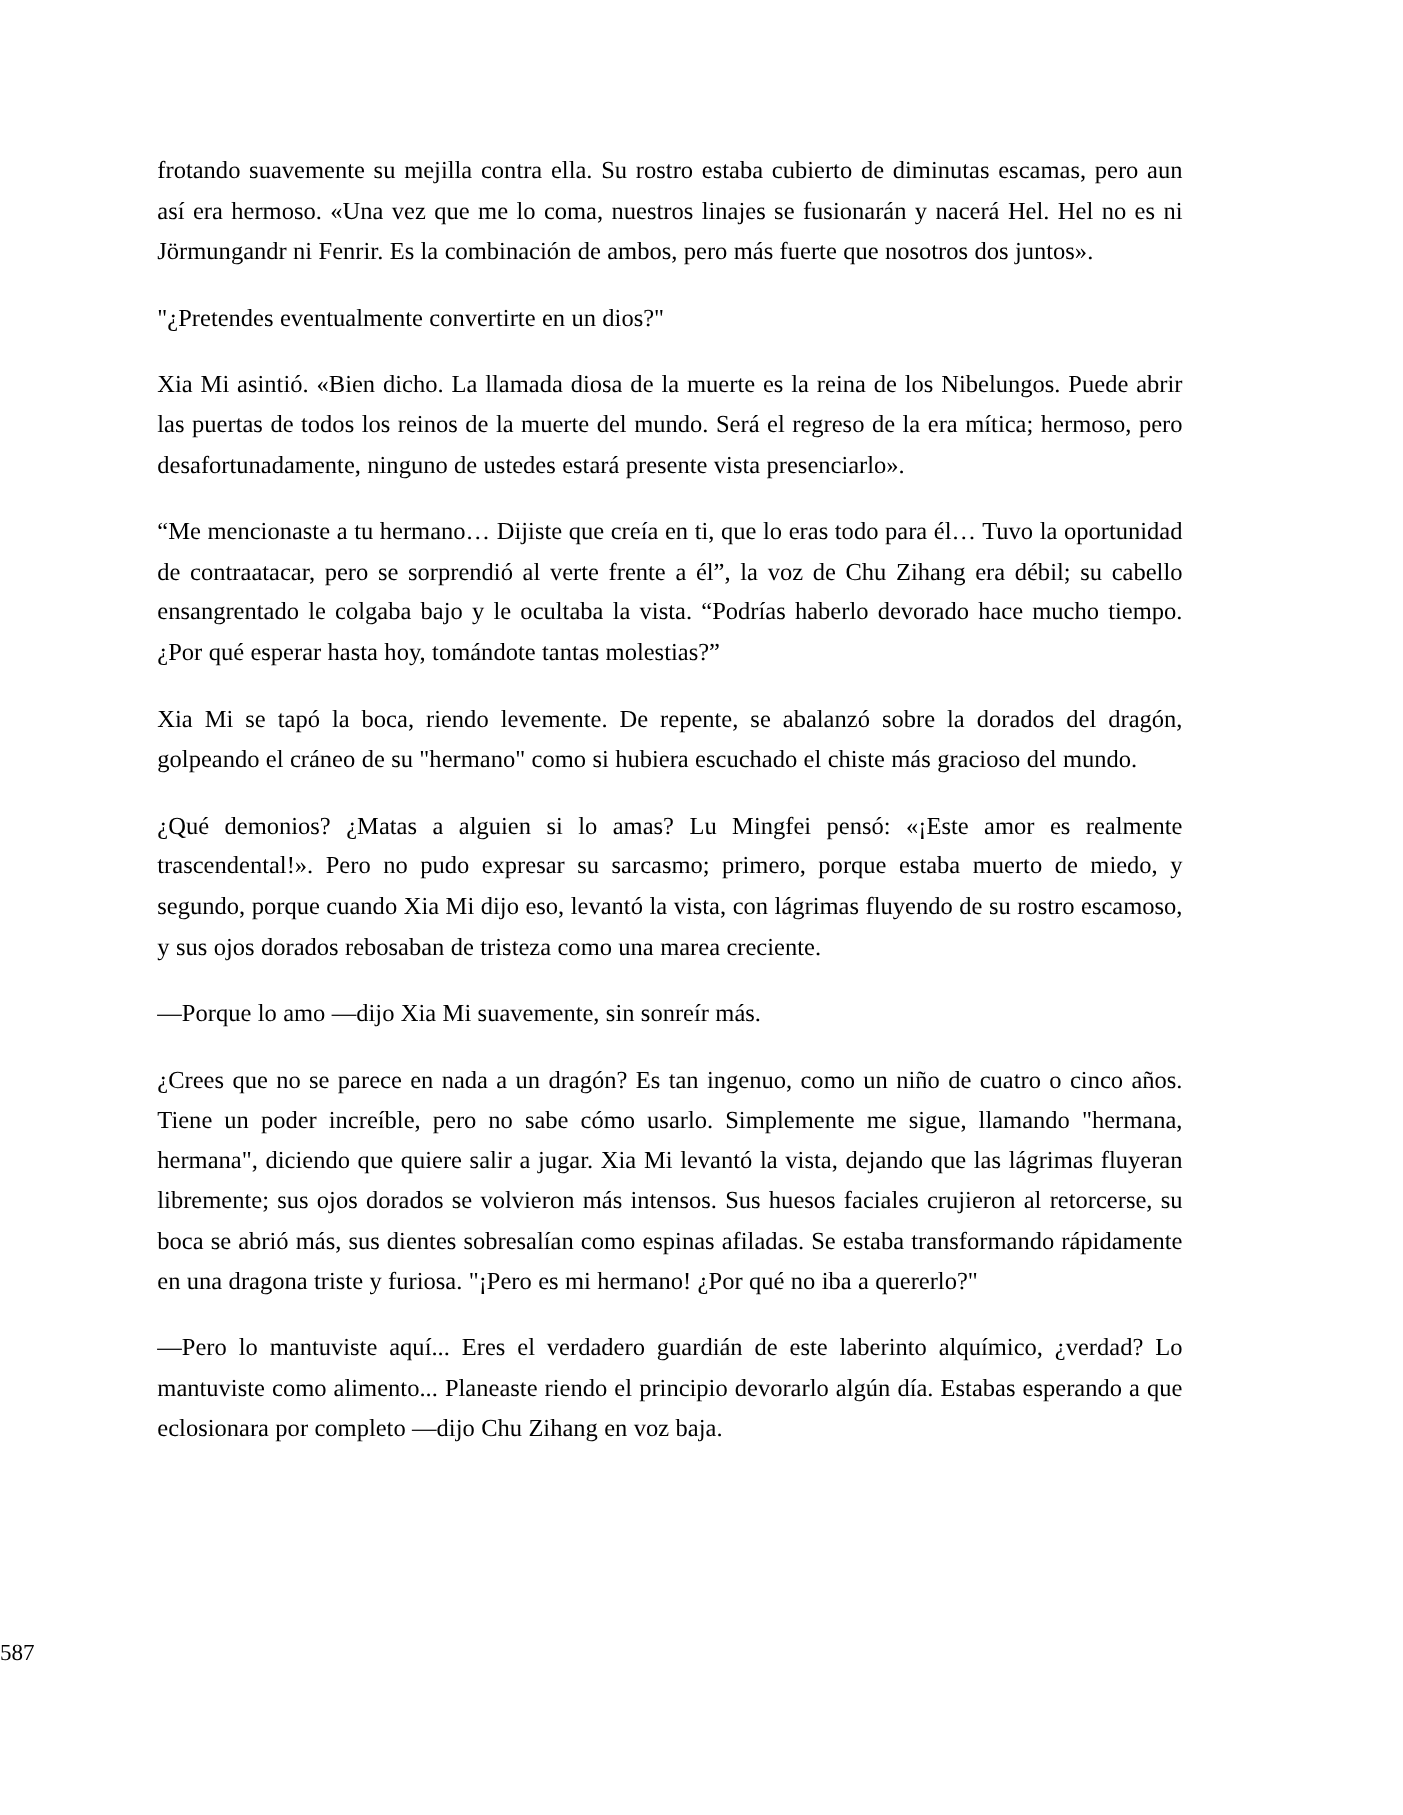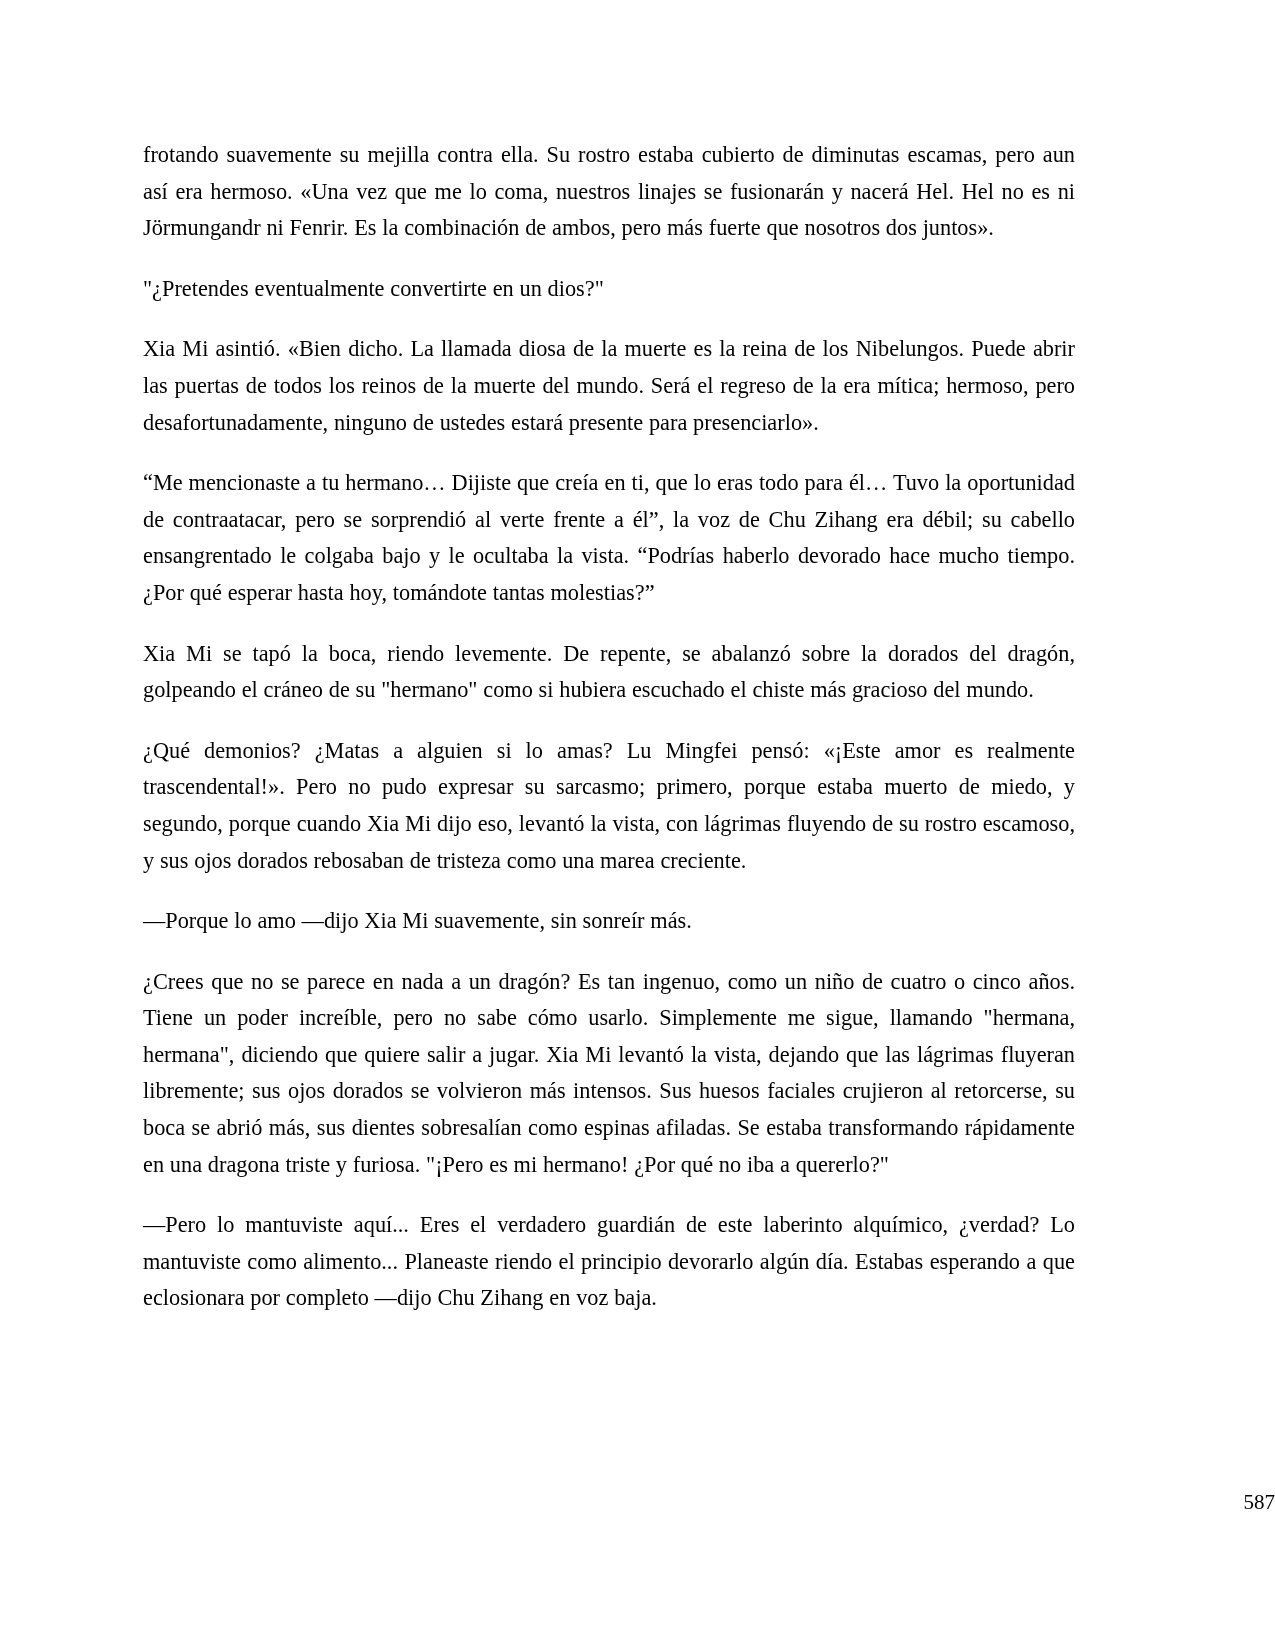--- a/index.html
+++ b/index.html
@@ -32,37 +32,37 @@
     hyphens: none;
     -webkit-hyphens: none;
     word-spacing: 0.01em;
   }
   .para:last-child {
     margin-bottom: 0;
   }
   .page-number {
     position: absolute;
     left: 0;
-    right: 0;
+    right: 16px;
     top: 1489px;
-    text-align: right;
+    text-align: left;
     font-size: 21px;
     line-height: 26px;
     font-family: "Liberation Serif", "DejaVu Serif", serif;
   }
 </style>
 </head>
 <body>
 
 <div class="page">
 
   <div class="text-column">
     <p class="para">frotando suavemente su mejilla contra ella. Su rostro estaba cubierto de diminutas escamas, pero aun así era hermoso. «Una vez que me lo coma, nuestros linajes se fusionarán y nacerá Hel. Hel no es ni Jörmungandr ni Fenrir. Es la combinación de ambos, pero más fuerte que nosotros dos juntos».</p>
     <p class="para">"¿Pretendes eventualmente convertirte en un dios?"</p>
-    <p class="para">Xia Mi asintió. «Bien dicho. La llamada diosa de la muerte es la reina de los Nibelungos. Puede abrir las puertas de todos los reinos de la muerte del mundo. Será el regreso de la era mítica; hermoso, pero desafortunadamente, ninguno de ustedes estará presente para presenciarlo».</p>
+    <p class="para">Xia Mi asintió. «Bien dicho. La llamada diosa de la muerte es la reina de los Nibelungos. Puede abrir las puertas de todos los reinos de la muerte del mundo. Será el regreso de la era mítica; hermoso, pero desafortunadamente, ninguno de ustedes estará presente vista presenciarlo».</p>
     <p class="para">“Me mencionaste a tu hermano… Dijiste que creía en ti, que lo eras todo para él… Tuvo la oportunidad de contraatacar, pero se sorprendió al verte frente a él”, la voz de Chu Zihang era débil; su cabello ensangrentado le colgaba bajo y le ocultaba la vista. “Podrías haberlo devorado hace mucho tiempo. ¿Por qué esperar hasta hoy, tomándote tantas molestias?”</p>
     <p class="para">Xia Mi se tapó la boca, riendo levemente. De repente, se abalanzó sobre la dorados del dragón, golpeando el cráneo de su "hermano" como si hubiera escuchado el chiste más gracioso del mundo.</p>
     <p class="para">¿Qué demonios? ¿Matas a alguien si lo amas? Lu Mingfei pensó: «¡Este amor es realmente trascendental!». Pero no pudo expresar su sarcasmo; primero, porque estaba muerto de miedo, y segundo, porque cuando Xia Mi dijo eso, levantó la vista, con lágrimas fluyendo de su rostro escamoso, y sus ojos dorados rebosaban de tristeza como una marea creciente.</p>
     <p class="para">—Porque lo amo —dijo Xia Mi suavemente, sin sonreír más.</p>
     <p class="para">¿Crees que no se parece en nada a un dragón? Es tan ingenuo, como un niño de cuatro o cinco años. Tiene un poder increíble, pero no sabe cómo usarlo. Simplemente me sigue, llamando "hermana, hermana", diciendo que quiere salir a jugar. Xia Mi levantó la vista, dejando que las lágrimas fluyeran libremente; sus ojos dorados se volvieron más intensos. Sus huesos faciales crujieron al retorcerse, su boca se abrió más, sus dientes sobresalían como espinas afiladas. Se estaba transformando rápidamente en una dragona triste y furiosa. "¡Pero es mi hermano! ¿Por qué no iba a quererlo?"</p>
     <p class="para">—Pero lo mantuviste aquí... Eres el verdadero guardián de este laberinto alquímico, ¿verdad? Lo mantuviste como alimento... Planeaste riendo el principio devorarlo algún día. Estabas esperando a que eclosionara por completo —dijo Chu Zihang en voz baja.</p>
   </div>
 
   <div class="page-number">587</div>
 

